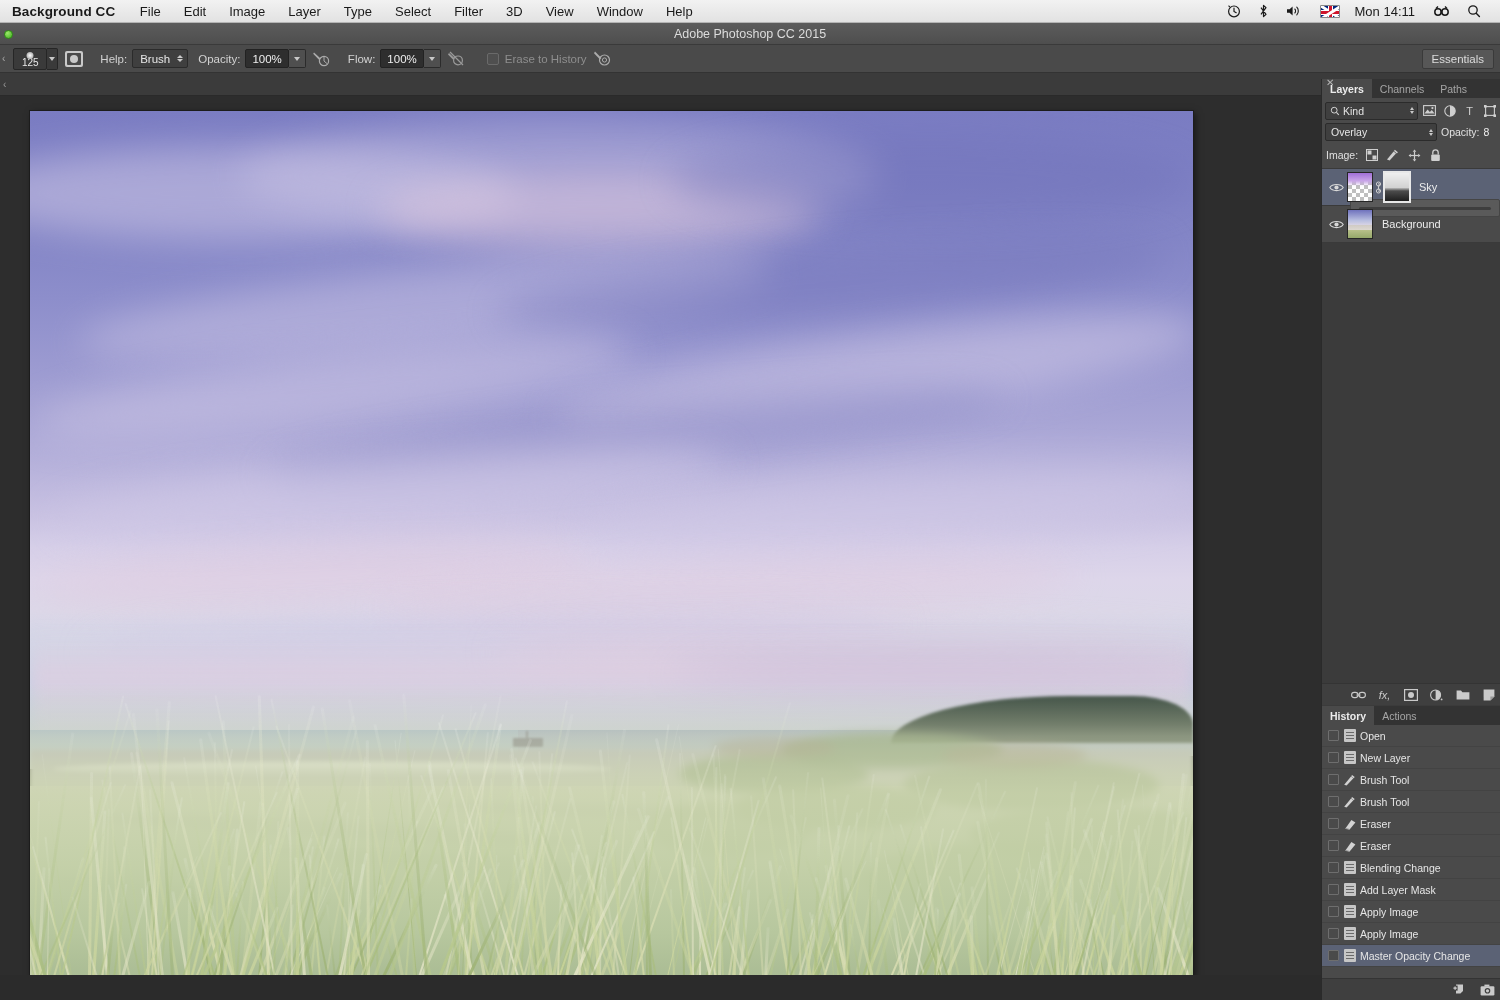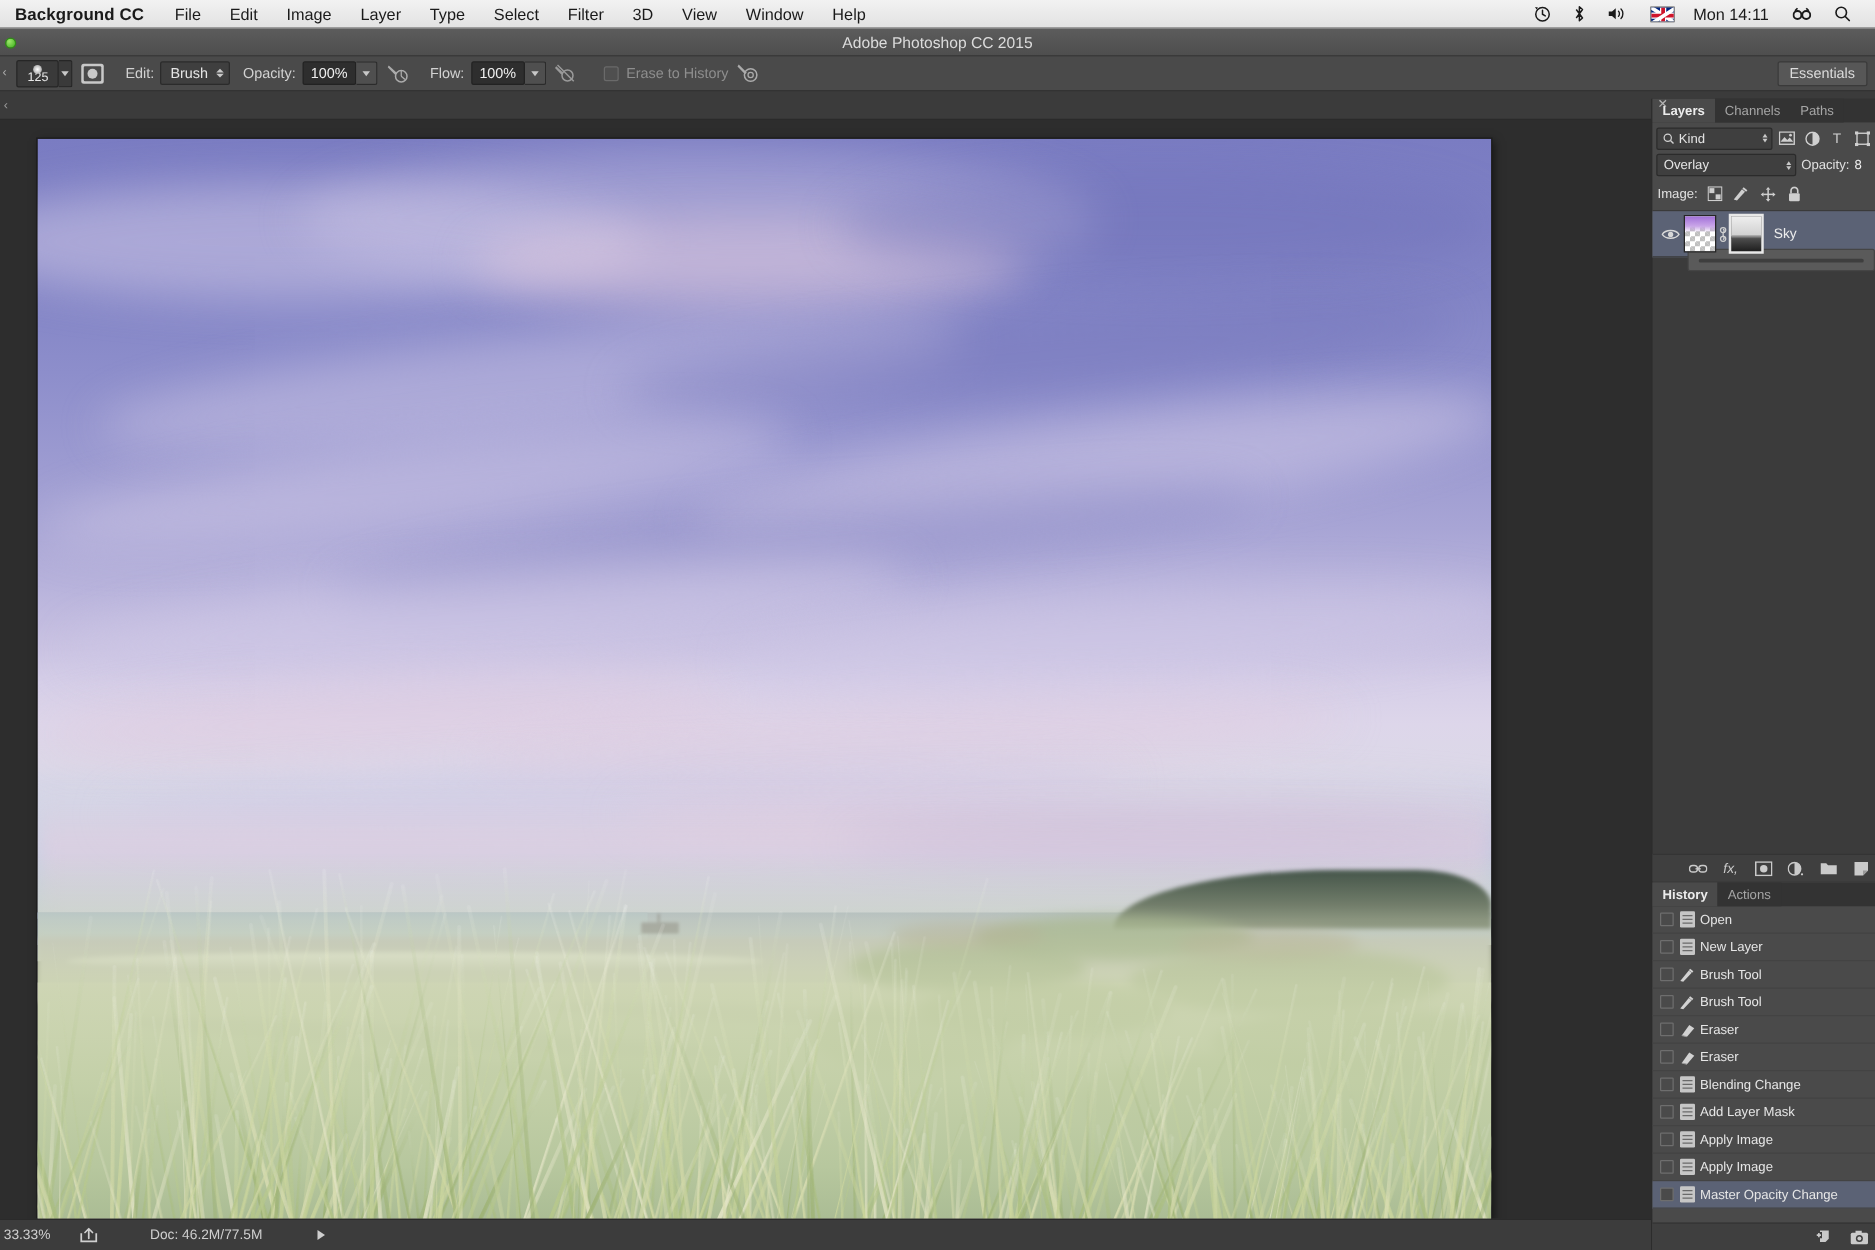--- a/index.html
+++ b/index.html
@@ -416,21 +416,21 @@
       <span class="num">125</span>
     </span>
     <span class="preset-drop">
       <span class="tiny-tri"></span>
     </span>
 
     <span class="icon-btn">
       <span class="tablet-icon"></span>
     </span>
 
-    <span class="opt-label">Edit:</span>
+    <span class="opt-label">Help:</span>
     <span class="opt-select">
       <span>Brush</span>
       <span class="stepper">
           <i class="up"></i>
           <i class="dn"></i>
         </span>
     </span>
 
     <span class="opt-label">Opacity:</span>
     <span style="display:flex;align-items:center;">
@@ -957,31 +957,20 @@
             <div class="blade" style="left: 74.9978%; height: 8.29391%; transform: rotate(-15.985deg); background: linear-gradient(rgba(255, 255, 255, 0.15), rgb(207, 214, 164)); opacity: 0.57; width: 1.32791px;"></div>
             <div class="blade" style="left: 13.8645%; height: 29.83%; transform: rotate(13.8295deg); background: linear-gradient(rgba(255, 255, 255, 0.15), rgb(203, 213, 156)); opacity: 0.66; width: 2.0062px;"></div>
             <div class="blade" style="left: 12.1536%; height: 31.0444%; transform: rotate(-3.33617deg); background: linear-gradient(rgba(255, 255, 255, 0.15), rgb(157, 178, 115)); opacity: 0.52; width: 2.6747px;"></div>
             <div class="blade" style="left: 11.2951%; height: 30.7316%; transform: rotate(-6.31925deg); background: linear-gradient(rgba(255, 255, 255, 0.15), rgb(226, 227, 196)); opacity: 0.57; width: 2.8745px;"></div>
           </div>
       </div>
     </div>
 
   </div>
 
-  <div class="statusbar">
-    <span class="zoomval">33.33%</span>
-    <span class="share-ic">
-      <svg width="16" height="14" viewBox="0 0 16 14">
-          <path d="M2 5.6 V12 H14 V5.6" fill="none" stroke="#cfcfcf" stroke-width="1.4"></path>
-          <path d="M8 9.6 V2 M8 2 L5 5 M8 2 L11 5" stroke="#cfcfcf" stroke-width="1.4" fill="none" stroke-linecap="round" stroke-linejoin="round"></path>
-        </svg>
-    </span>
-    <span class="docinfo">Doc: 46.2M/77.5M</span>
-    <span class="doc-tri"></span>
-  </div>
 
   <div class="dock">
     <span class="dock-close">✕</span>
 
     <div class="panel-tabs">
       <span class="ptab active">Layers</span>
       <span class="ptab">Channels</span>
       <span class="ptab">Paths</span>
     </div>
 
@@ -1092,20 +1081,36 @@
           <span class="mask-thumb sel">
             <span class="mini-photo">
               <span style="position:absolute;left:0;top:0;width:100%;height:58%;background:linear-gradient(180deg,#efefef,#cfcfcf);display:block;"></span>
               <span style="position:absolute;left:0;top:58%;width:100%;height:42%;background:linear-gradient(180deg,#555,#1e1e1e);display:block;"></span>
               <span style="position:absolute;left:0;top:52%;width:100%;height:14%;background:linear-gradient(180deg,#b9b9b9,#4a4a4a);display:block;"></span>
             </span>
           </span>
           <span class="layer-name">Sky</span>
         </div>
 
+        <div class="layer-row">
+          <span class="eye">
+            <svg width="15" height="11" viewBox="0 0 15 11">
+                <path d="M.8 5.5 C3.4 1.4 11.6 1.4 14.2 5.5 C11.6 9.6 3.4 9.6 .8 5.5 Z" fill="none" stroke="#d8d8d8" stroke-width="1.1"></path>
+                <circle cx="7.5" cy="5.5" r="2.1" fill="#d8d8d8"></circle>
+              </svg>
+          </span>
+          <span class="thumb-sq">
+            <span class="mini-photo">
+              <span class="mini-sky"></span>
+                <span class="mini-beach"></span>
+                <span class="mini-grass"></span>
+            </span>
+          </span>
+          <span class="layer-name">Background</span>
+        </div>
       </div>
 
       <div class="layer-tools">
         <span class="lt-ic">
           <svg width="15" height="10" viewBox="0 0 15 10">
               <rect x=".6" y="2.4" width="6.4" height="5.2" rx="2.6" fill="none" stroke="#cacaca" stroke-width="1.1"></rect>
               <rect x="8" y="2.4" width="6.4" height="5.2" rx="2.6" fill="none" stroke="#cacaca" stroke-width="1.1"></rect>
               <rect x="5.4" y="4.5" width="4.2" height="1.1" fill="#cacaca"></rect>
             </svg>
         </span>

